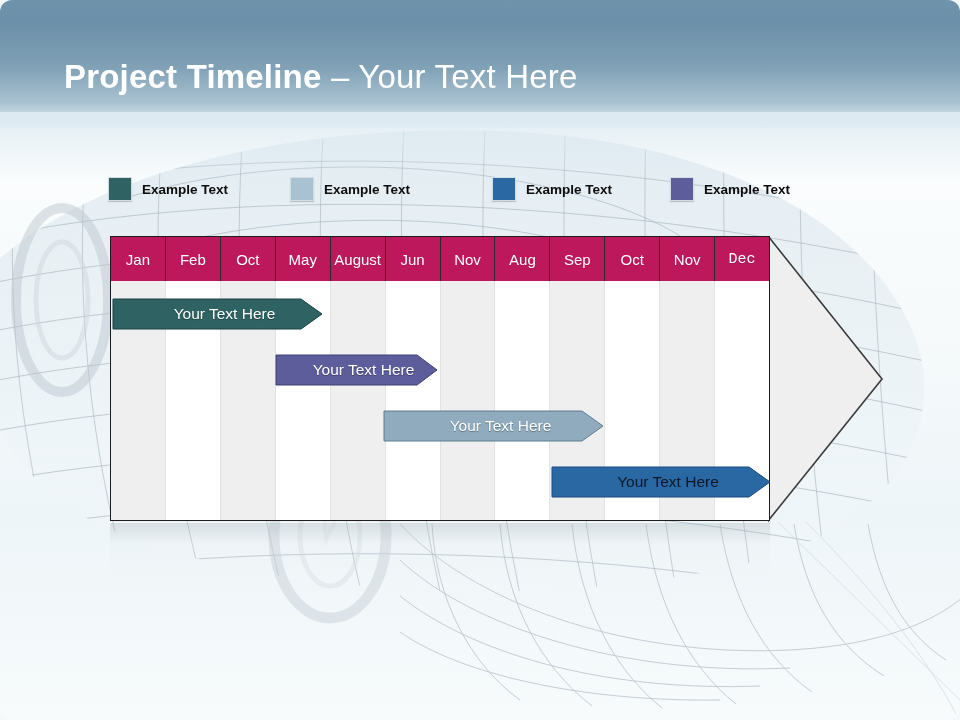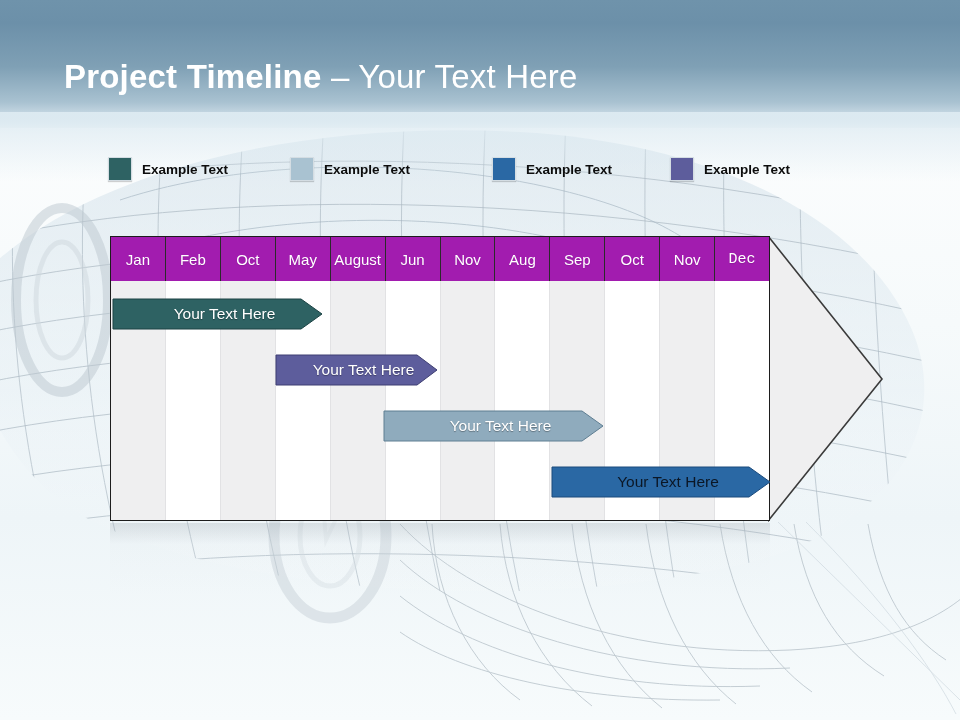--- a/index.html
+++ b/index.html
@@ -17,20 +17,21 @@
   .slide {
     position: relative;
     width: 960px;
     height: 720px;
     overflow: hidden;
     background: linear-gradient(to bottom,
         #ffffff 0%,
         #f6fafb 45%,
         #eef5f8 72%,
         #f7fbfc 100%);
+    border-radius: 12px;
   }
 
   
   .bg-art {
     position: absolute;
     left: 0; top: 0;
     width: 960px; height: 720px;
     pointer-events: none;
   }
 
@@ -65,21 +66,21 @@
     letter-spacing: 0.2px;
     white-space: nowrap;
   }
   .page-title .t-bold { font-weight: bold; }
   .page-title .t-light { font-weight: normal; }
 
   
   .legend {
     position: absolute;
     left: 108px;
-    top: 156px;
+    top: 176px;
     width: 720px;
     height: 28px;
   }
   .legend-item {
     position: absolute;
     top: 0;
     height: 26px;
     display: flex;
     align-items: center;
   }
@@ -122,21 +123,21 @@
   }
   .col.shade { background: #efeff0; }
   .col.plain { background: #ffffff; }
 
   .head-row {
     position: absolute;
     left: 0; top: 0;
     width: 100%;
     height: 44px;
     display: flex;
-    background: #a21caf;
+    background: #be185d;
   }
   .head-cell {
     flex: 1 1 0;
     height: 100%;
     display: flex;
     align-items: center;
     justify-content: center;
     color: #ffffff;
     font-size: 15px;
     box-sizing: border-box;

